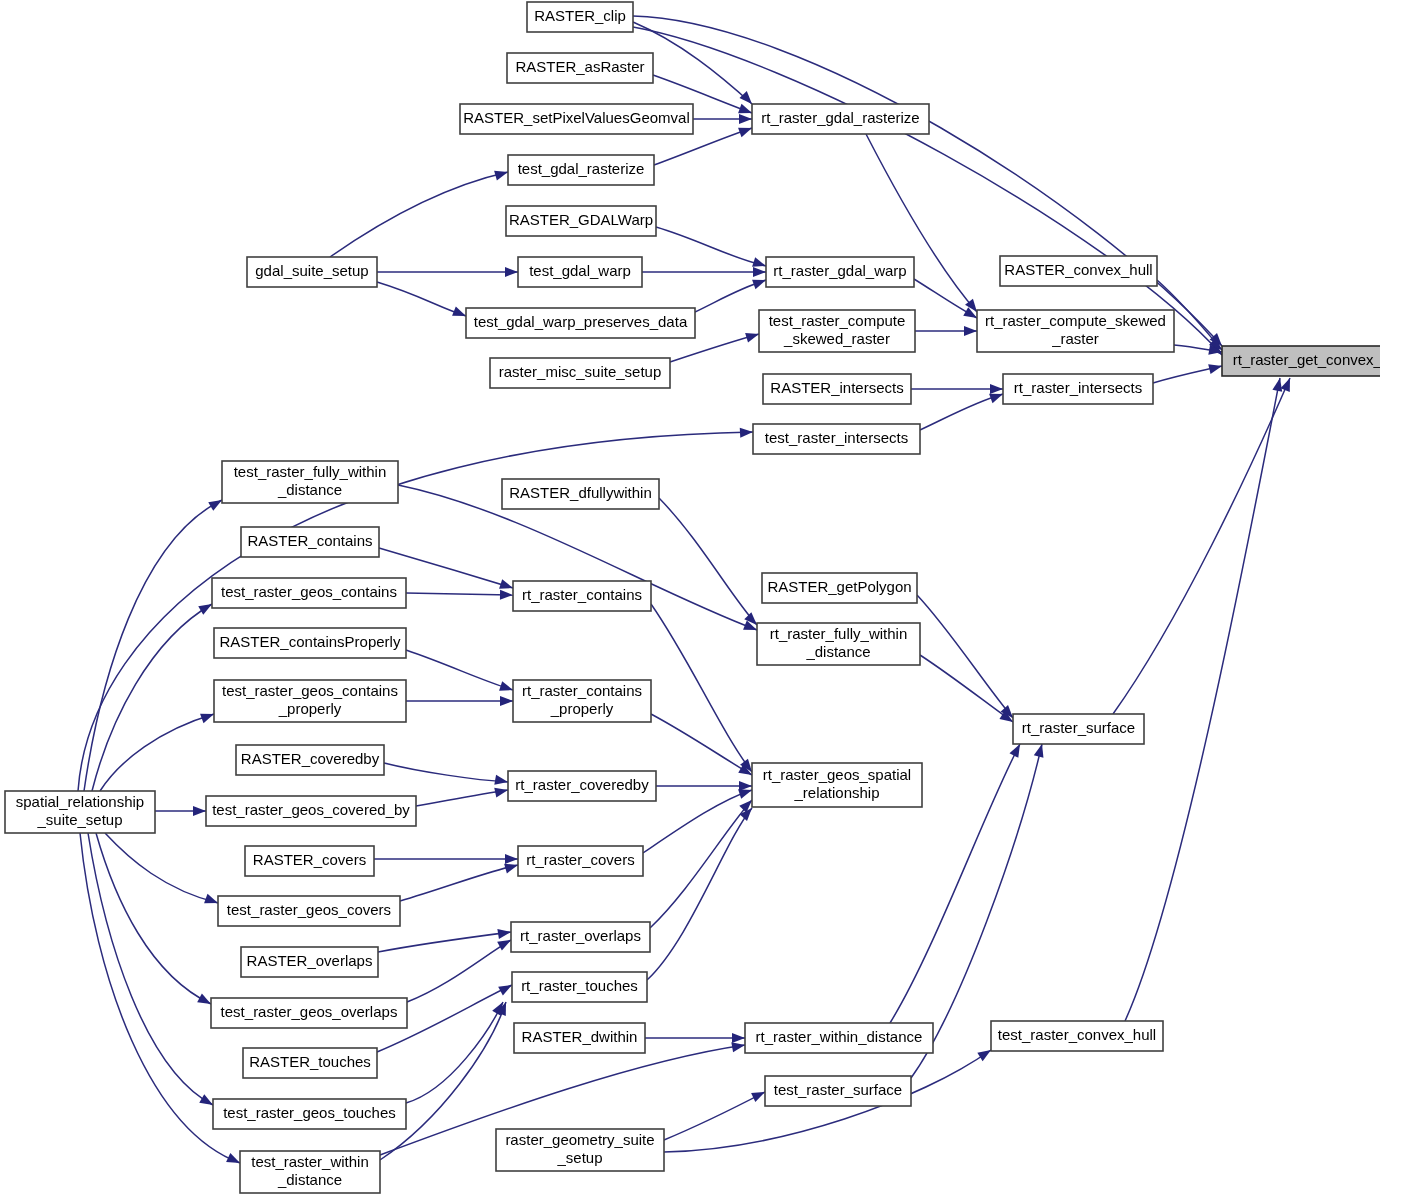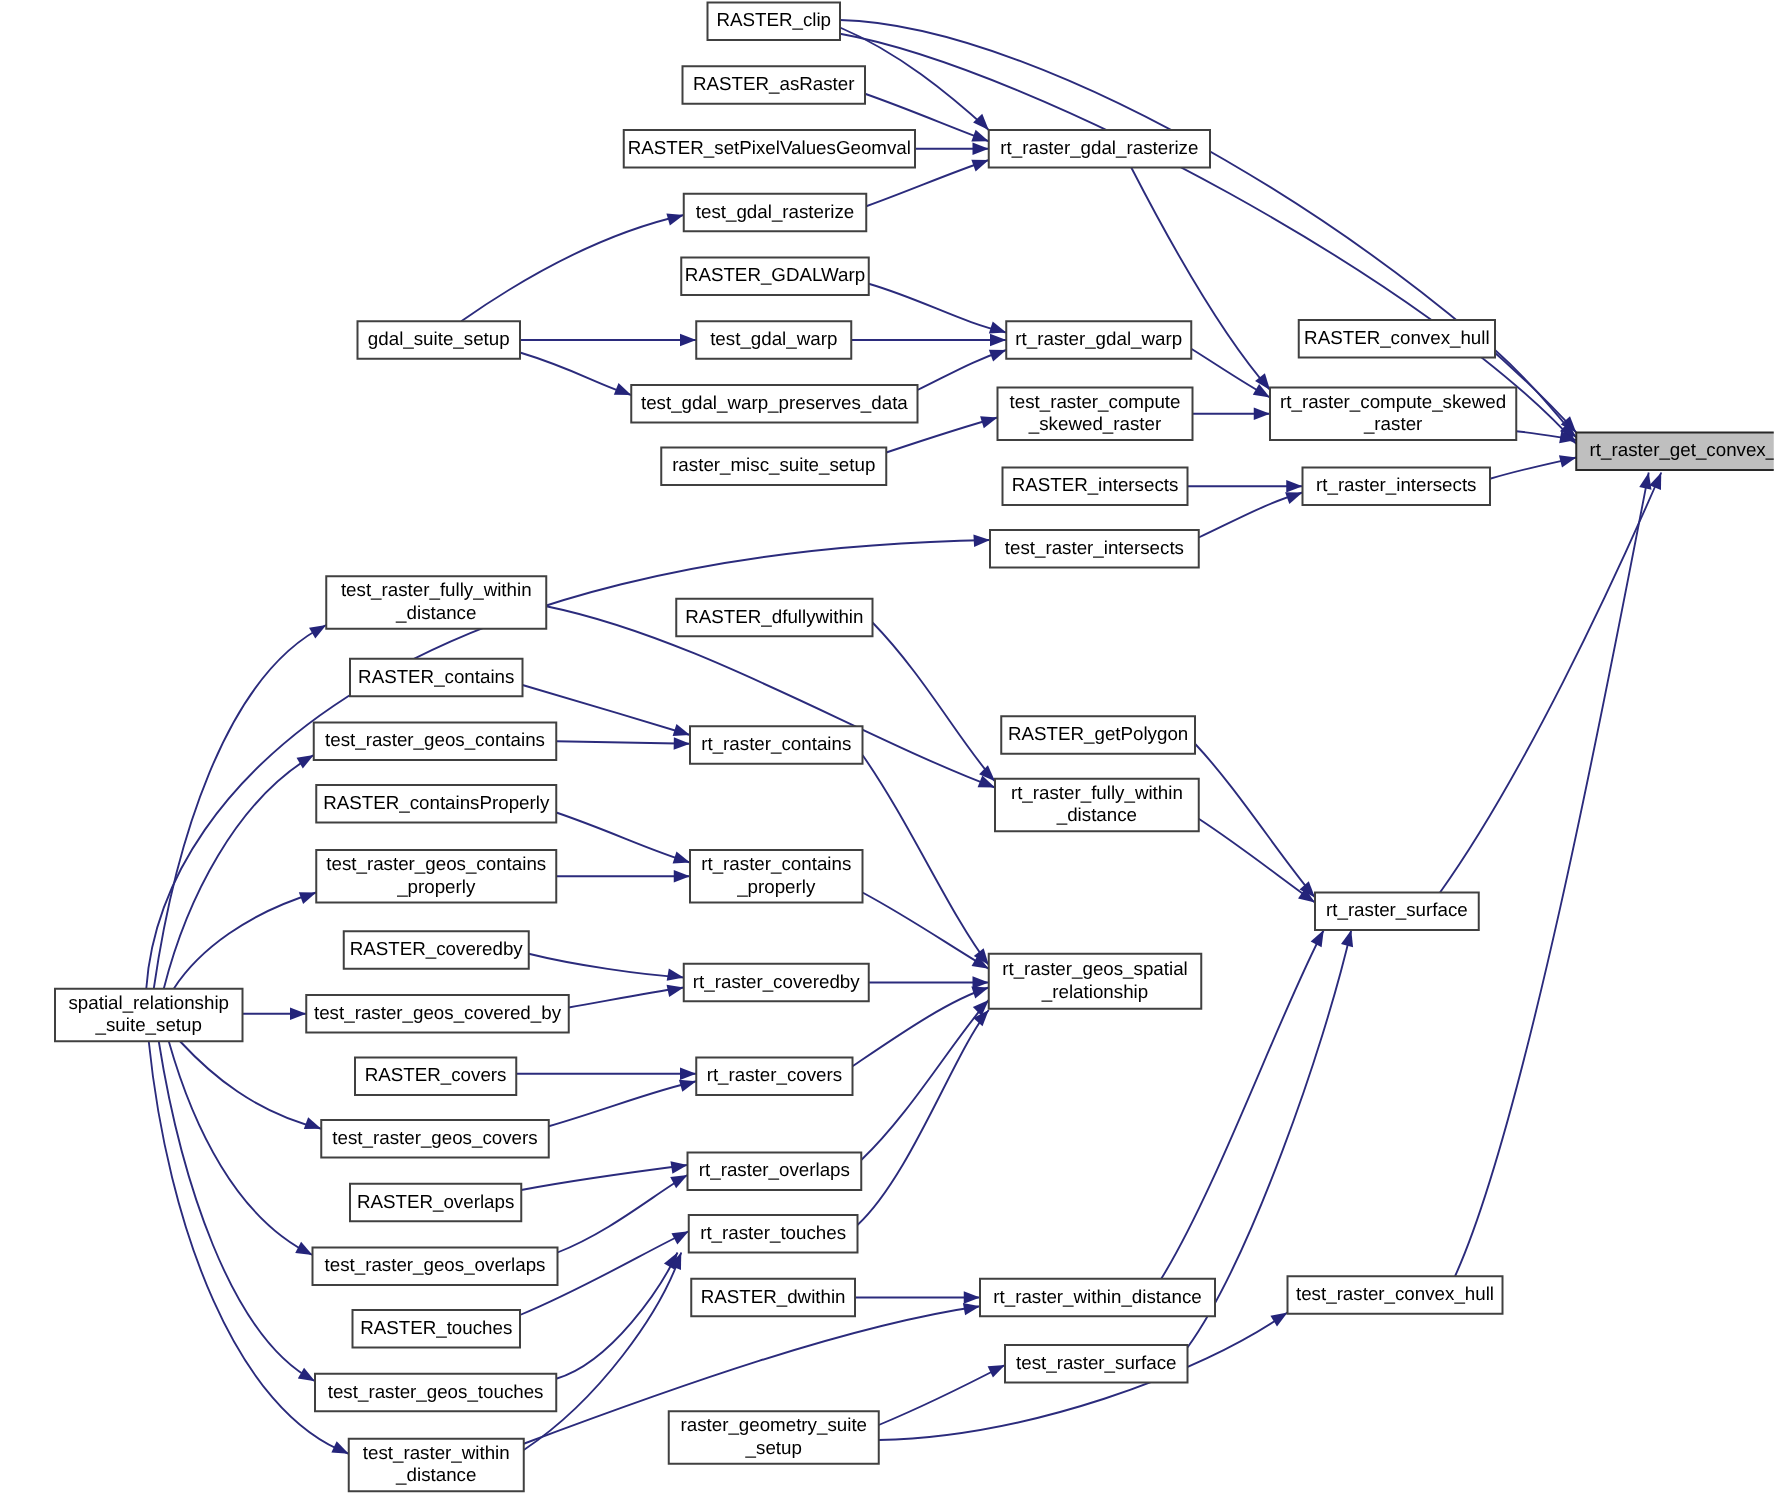--- a/index.html
+++ b/index.html
@@ -7,21 +7,20 @@
     padding: 0;
     background: #ffffff;
   }
   #graph-root {
     position: relative;
     width: 1380px;
     height: 1199px;
     background: #ffffff;
     font-family: "Liberation Sans", sans-serif;
     overflow: hidden;
-    margin-left: 39px;
   }
   svg#callgraph {
     display: block;
     width: 1421px;
     height: 1199px;
   }
   .node-box {
     fill: #ffffff;
     stroke: #404040;
     stroke-width: 1.6;

